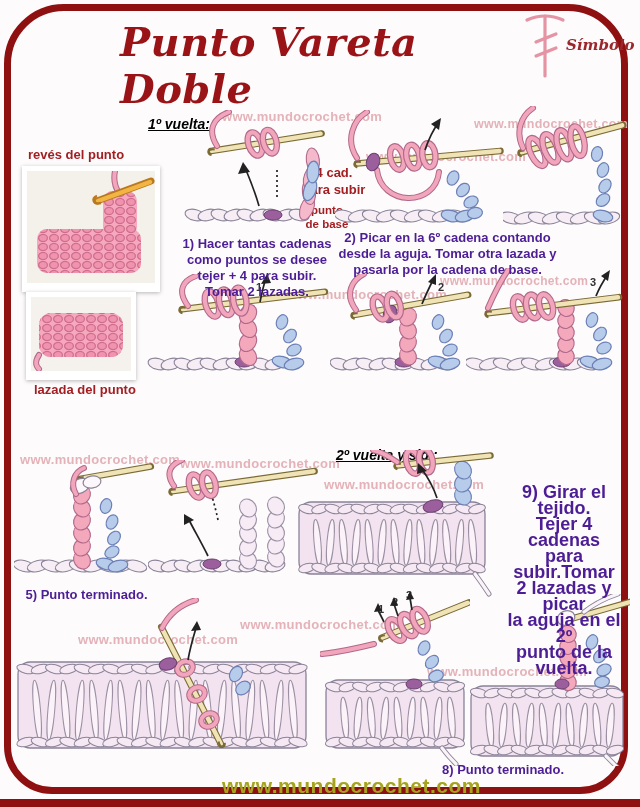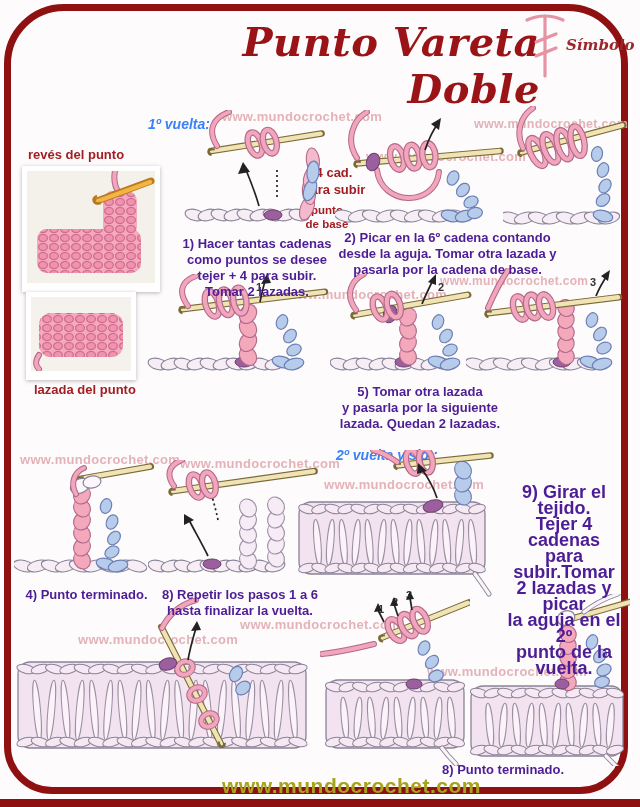--- a/index.html
+++ b/index.html
@@ -1,25 +1,25 @@
 <!DOCTYPE html>
 <html><head>
 <meta charset="utf-8">
 <style>
   html,body{margin:0;padding:0;background:#ddd;}
   #canvas{position:relative;width:640px;height:807px;background:#fdfbfb;overflow:hidden;
           font-family:"Liberation Sans",sans-serif;}
   .frame{position:absolute;left:4px;top:4px;width:624px;height:790px;box-sizing:border-box;
          border:7px solid #8e1010;border-radius:60px 60px 48px 48px;}
   .bbar{position:absolute;left:0;bottom:0;width:640px;height:8px;background:#8e1010;}
-  .title{position:absolute;left:120px;top:18px;width:420px;text-align:right;
+  .title{position:absolute;left:120px;top:18px;width:420px;text-align:left;
          font:italic 700 40px "DejaVu Serif",serif;color:#991317;letter-spacing:.5px;}
   .simbolo{position:absolute;left:566px;top:36px;font:italic 700 15px "DejaVu Serif",serif;color:#9b262c;}
-  .sec{position:absolute;font:italic 700 14px "Liberation Sans",sans-serif;color:#3b82f6;
-       }
+  .sec{position:absolute;font:italic 700 14px "Liberation Sans",sans-serif;color:#000000;
+       text-decoration:underline;}
   .step{position:absolute;font:700 13px/16px "Liberation Sans",sans-serif;color:#4c1d95;
         text-align:center;white-space:pre-line;}
   .lbl{position:absolute;font:700 13px "Liberation Sans",sans-serif;color:#a21e22;white-space:nowrap;}
   .ann{position:absolute;font:700 13px/17px "Liberation Sans",sans-serif;color:#a21e22;
        text-align:center;white-space:pre-line;}
   .ann2{font-size:11.5px;line-height:14px;}
   .wm{position:absolute;font:700 13px "Liberation Sans",sans-serif;color:#e4b3b9;
       letter-spacing:.3px;white-space:nowrap;}
   .footurl{position:absolute;left:222px;top:774px;font:700 21px "Liberation Sans",sans-serif;
            color:#a6a41f;letter-spacing:.5px;white-space:nowrap;}
@@ -728,26 +728,21 @@
       <path class="wi" d="M140,162 C146,168 150,172 154,176"></path>
   </svg>
 
   <div class="step" style="left:176px;top:236px;width:162px">1) Hacer tantas cadenas
 como puntos se desee
 tejer + 4 para subir.
 Tomar 2 lazadas.</div>
   <div class="step" style="left:325px;top:230px;width:245px">2) Picar en la 6º cadena contando
 desde la aguja. Tomar otra lazada y
 pasarla por la cadena de base.</div>
-  <div class="step" style="left:330px;top:384px;width:180px">5) Tomar otra lazada
-y pasarla por la siguiente
-lazada. Quedan 2 lazadas.</div>
-  <div class="step" style="left:14px;top:587px;width:145px">4) Punto terminado.</div>
-  <div class="step" style="left:150px;top:587px;width:180px">8) Repetir los pasos 1 a 6
-hasta finalizar la vuelta.</div>
+  <div class="step" style="left:14px;top:587px;width:145px">5) Punto terminado.</div>
   <div class="step" style="left:500px;top:484px;width:128px;font-size:18px">9) Girar el tejido.
 Tejer 4 cadenas
 para subir.Tomar
 2 lazadas y picar
 la aguja en el 2º
 punto de la vuelta.</div>
   <div class="step" style="left:92px;top:806px;white-space:nowrap;font-size:12px">10) Repetir los pasos 2 a 6 hasta finalizar la vuelta.</div>
   <div class="step" style="left:442px;top:762px;white-space:nowrap">8) Punto terminado.</div>
 </div>
 

